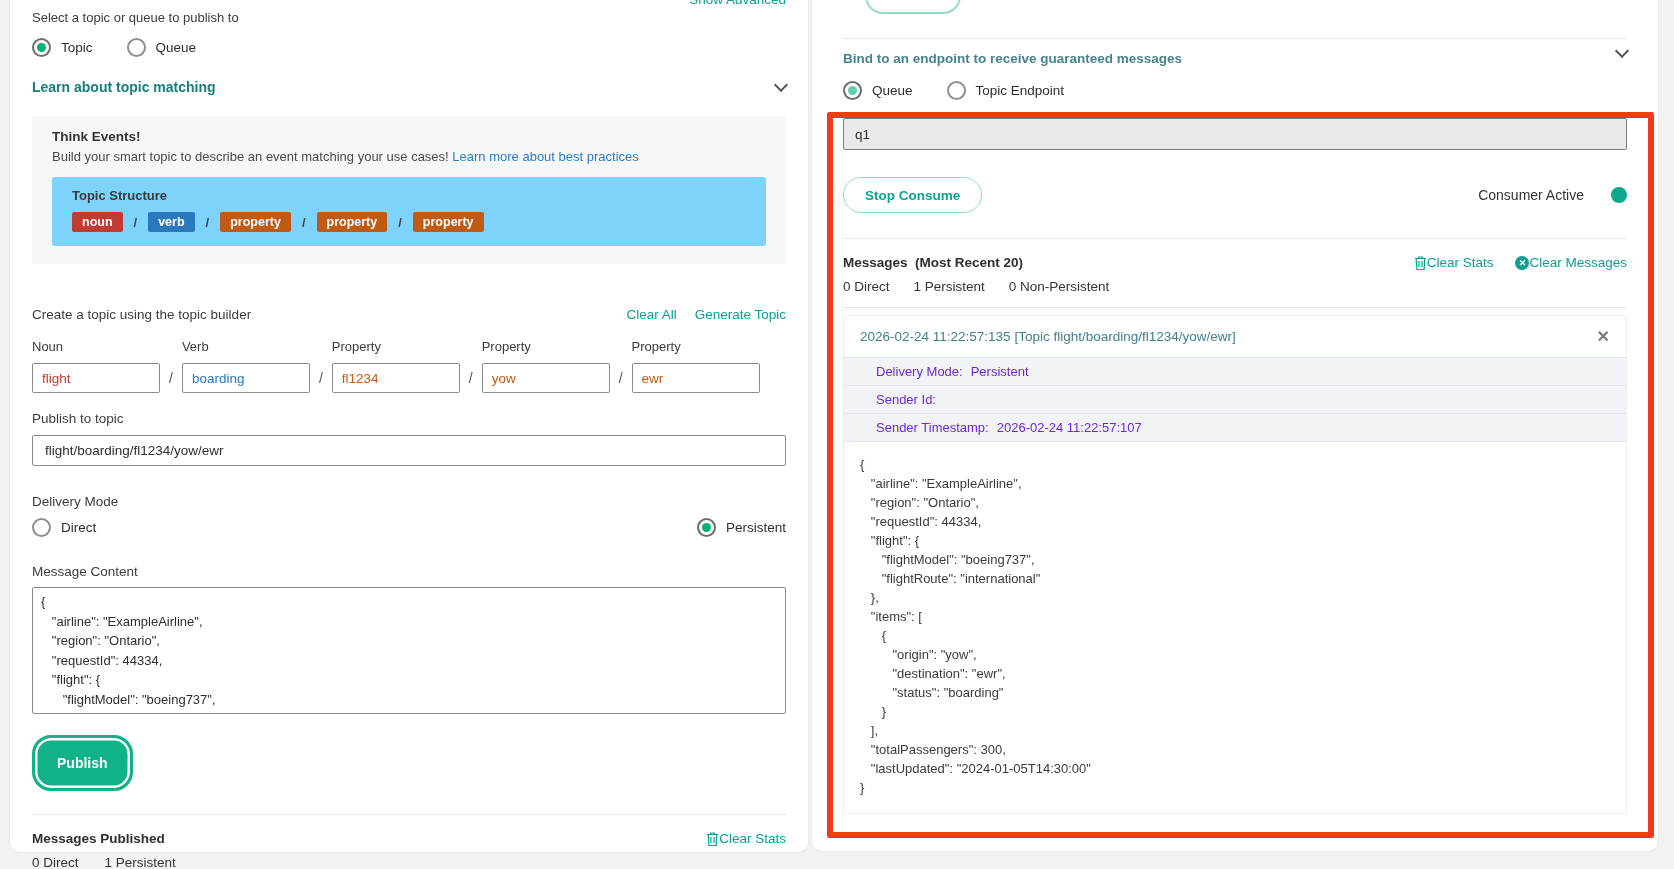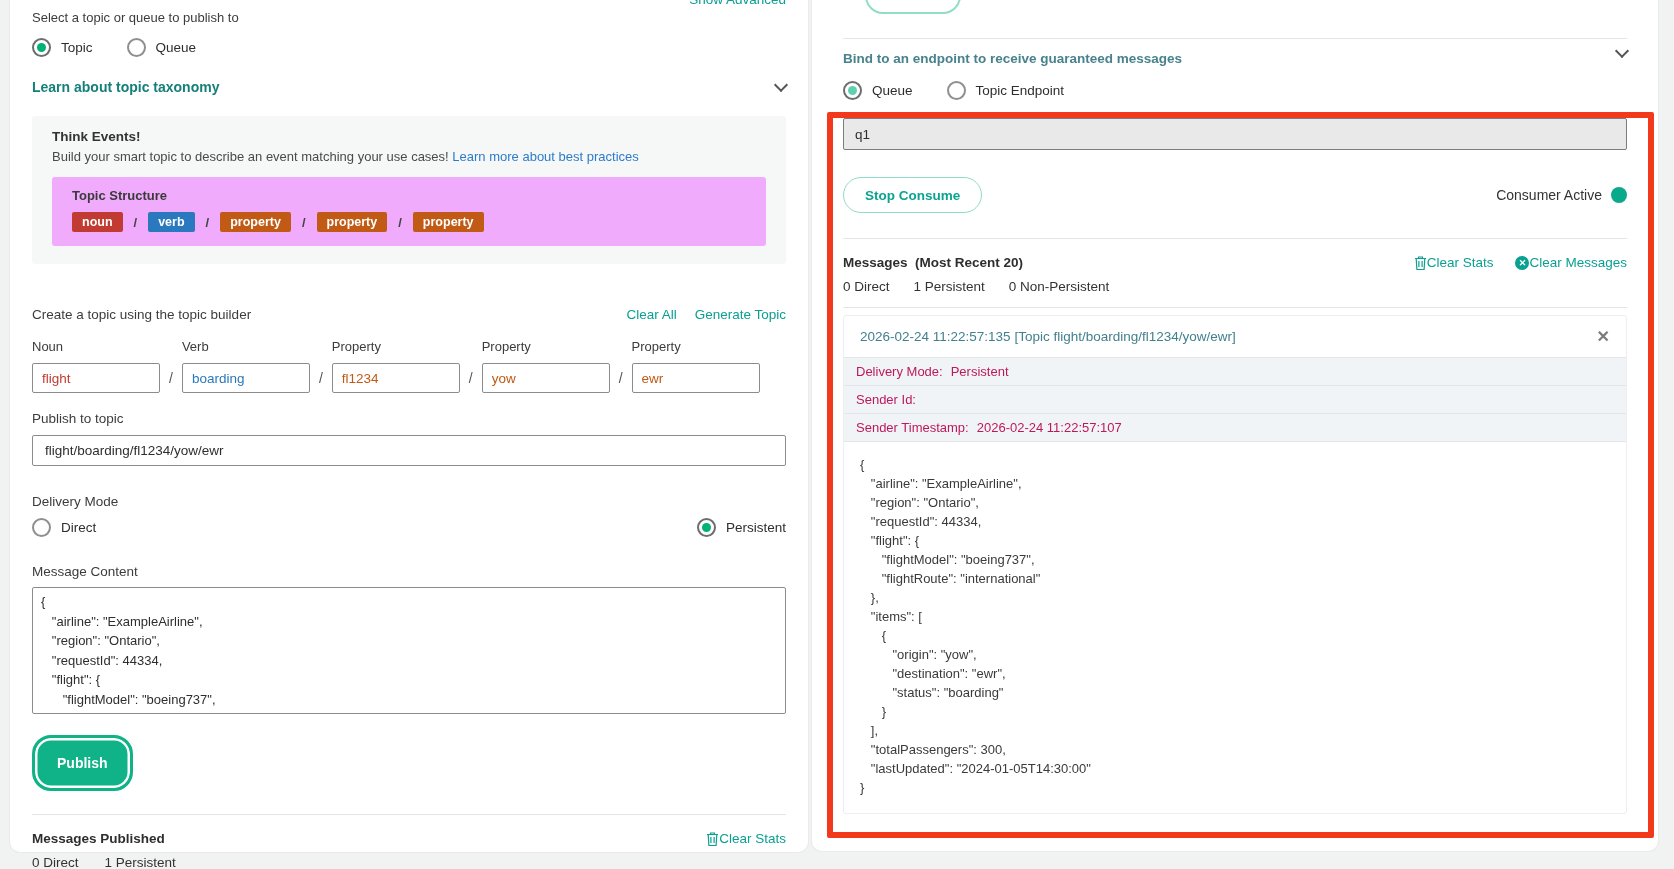--- a/index.html
+++ b/index.html
@@ -34,21 +34,21 @@
   .show-adv { position:absolute; top:0; right:22px; color:#0aa092; font-size:13.5px; }
   .sel-label { margin-top:18px; font-size:13px; color:#3c3c3c; }
   .dest-radios { margin-top:13px; }
   .tax-row { margin-top:22px; display:flex; justify-content:space-between; align-items:center; }
   .tax-link { color:#15807a; font-weight:700; font-size:14px; cursor:pointer; }
 
   .think-box { margin-top:21px; background:#f6f7f7; border-radius:3px; padding:13px 20px 18px 20px; }
   .think-title { font-weight:700; font-size:13.5px; color:#333; }
   .think-body { margin-top:5px; font-size:13px; color:#4a4a4a; }
   .blue-link { color:#2d7cc9; cursor:pointer; }
-  .structure-box { margin-top:13px; background:#f0abfc; border-radius:3px; padding:11px 20px 14px 20px; }
+  .structure-box { margin-top:13px; background:#7dd3fc; border-radius:3px; padding:11px 20px 14px 20px; }
   .structure-title { font-weight:700; font-size:13px; color:#3a3a3a; }
   .badge-row { margin-top:9px; display:flex; align-items:center; }
   .badge { color:#fff; font-weight:700; font-size:12.5px; padding:3px 10px; border-radius:2px; }
   .b-noun { background:#c23b32; } .b-verb { background:#2a78bd; } .b-prop { background:#c05a15; }
   .slash { color:#444; font-weight:600; font-size:13px; margin:0 11px; }
 
   .builder-head { margin-top:43px; display:flex; justify-content:space-between; align-items:center; }
   .builder-links { display:flex; gap:18px; }
   .fields-row { margin-top:17px; display:flex; align-items:flex-end; }
   .field-group { width:128px; flex:none; }
@@ -85,34 +85,34 @@
   .cutoff-btn { margin:4px 0 0 22px; width:96px; height:36px; border:2px solid #93dcc6; border-radius:18px; background:#fff; }
   .r-divider1 { margin-top:24px; }
   .bind-row { margin-top:12px; display:flex; justify-content:space-between; align-items:flex-start; }
   .bind-title { color:#47828d; font-weight:700; font-size:13.5px; }
   .ep-radios { margin-top:15px; }
   .q-input { margin-top:18px; width:100%; height:32px; background:#e9e9e9; border:1px solid #7d7d7d;
              border-radius:2px; padding:0 11px; font-size:13.5px; font-family:inherit; color:#2e2e2e; }
   .consume-row { margin-top:27px; display:flex; justify-content:space-between; align-items:center; }
   .stop-btn { height:36px; padding:0 21px; border-radius:18px; border:1.5px solid #8edcc7; background:#fff;
               color:#0aa490; font-weight:600; font-size:13.5px; font-family:inherit; cursor:pointer; }
-  .consumer-status { display:flex; align-items:center; gap:9px; font-size:14px; color:#333;justify-content:space-between; }
+  .consumer-status { display:flex; align-items:center; gap:27px; font-size:14px; color:#333;justify-content:space-between; }
   .status-dot { width:16px; height:16px; border-radius:50%; background:#0aa98b; flex:none; }
   .r-divider2 { margin-top:25px; }
   .msgs-head { margin-top:16px; display:flex; justify-content:space-between; align-items:center; }
   .msgs-title { font-weight:700; font-size:13.5px; color:#2e2e2e; white-space:pre; }
   .msgs-actions { display:flex; gap:22px; }
   .msgs-stats { margin-top:9px; display:flex; gap:24px; font-size:13.5px; color:#333; }
   .r-divider3 { margin-top:13px; }
 
   .msg-card { margin-top:7px; border:1px solid #eceeef; border-radius:3px; background:#fff; }
   .msg-card-head { padding:13px 16px 12px 16px; display:flex; justify-content:space-between; align-items:flex-start; }
   .msg-link { color:#43808d; font-size:13.5px; cursor:pointer; }
-  .meta-row { background:#f1f4f7; border-top:1px solid #e2e6ea; padding:6px 12px; font-size:13px;
-              color:#be185d; display:flex; gap:8px; }
+  .meta-row { background:#f1f4f7; border-top:1px solid #e2e6ea; padding:6px 32px; font-size:13px;
+              color:#6d28d9; display:flex; gap:8px; }
   .meta-row:last-of-type { border-bottom:1px solid #e2e6ea; }
   .payload { margin:0; padding:13px 16px 16px 16px; font-size:13px; line-height:19px; color:#3a3a3a;
              font-family:inherit; white-space:pre; }
 
   
   .annotation-rect { position:absolute; left:827px; top:112px; width:827px; height:726px;
                      border:6px solid #f2391b; border-radius:2px; z-index:20; pointer-events:none; }
 </style>
 </head>
 <body>
@@ -130,21 +130,21 @@
         <span class="radio sel"></span>
         <span>Topic</span>
       </span>
       <span class="radio-opt">
         <span class="radio"></span>
         <span>Queue</span>
       </span>
     </div>
 
     <div class="tax-row">
-      <span class="tax-link">Learn about topic taxonomy</span>
+      <span class="tax-link">Learn about topic matching</span>
       <span class="chevron"></span>
     </div>
 
     <div class="think-box">
       <div class="think-title">Think Events!</div>
       <div class="think-body">
         <span>Build your smart topic to describe an event matching your use cases!</span>
         <span class="blue-link">Learn more about best practices</span>
       </div>
       <div class="structure-box">

